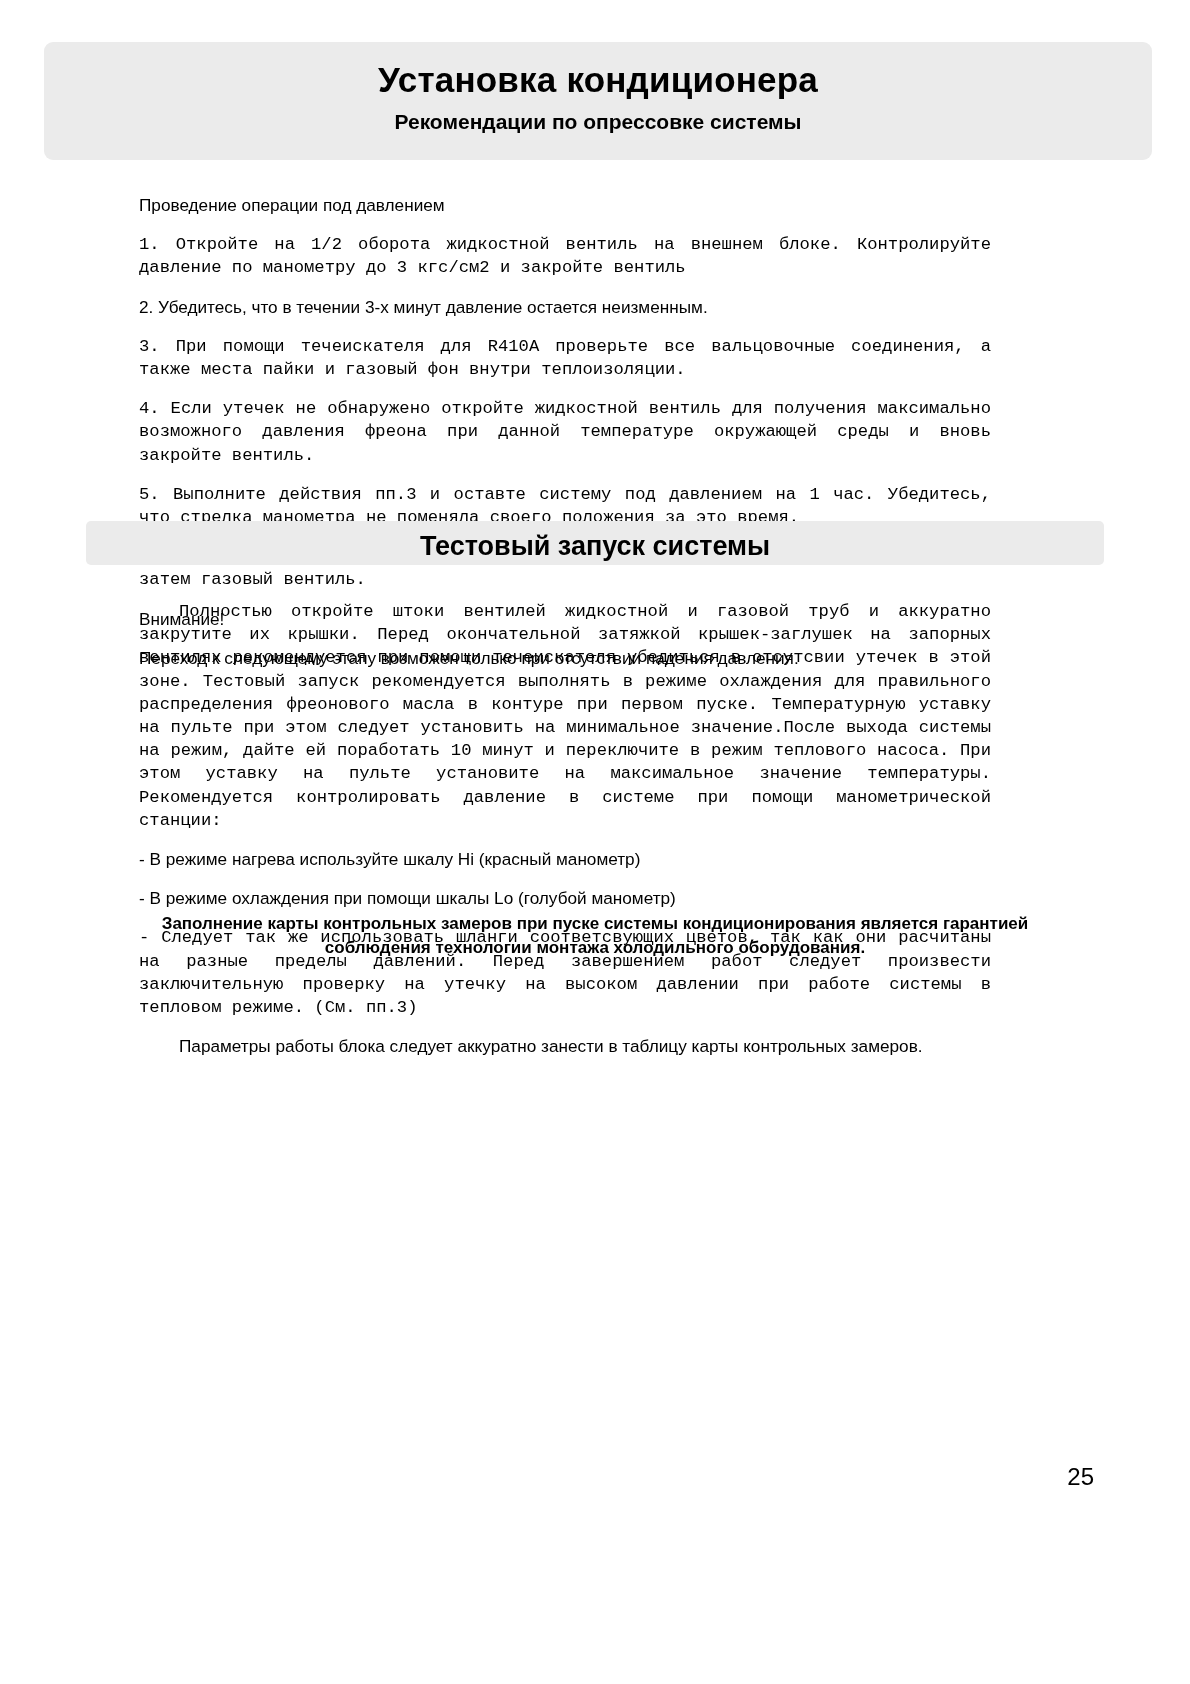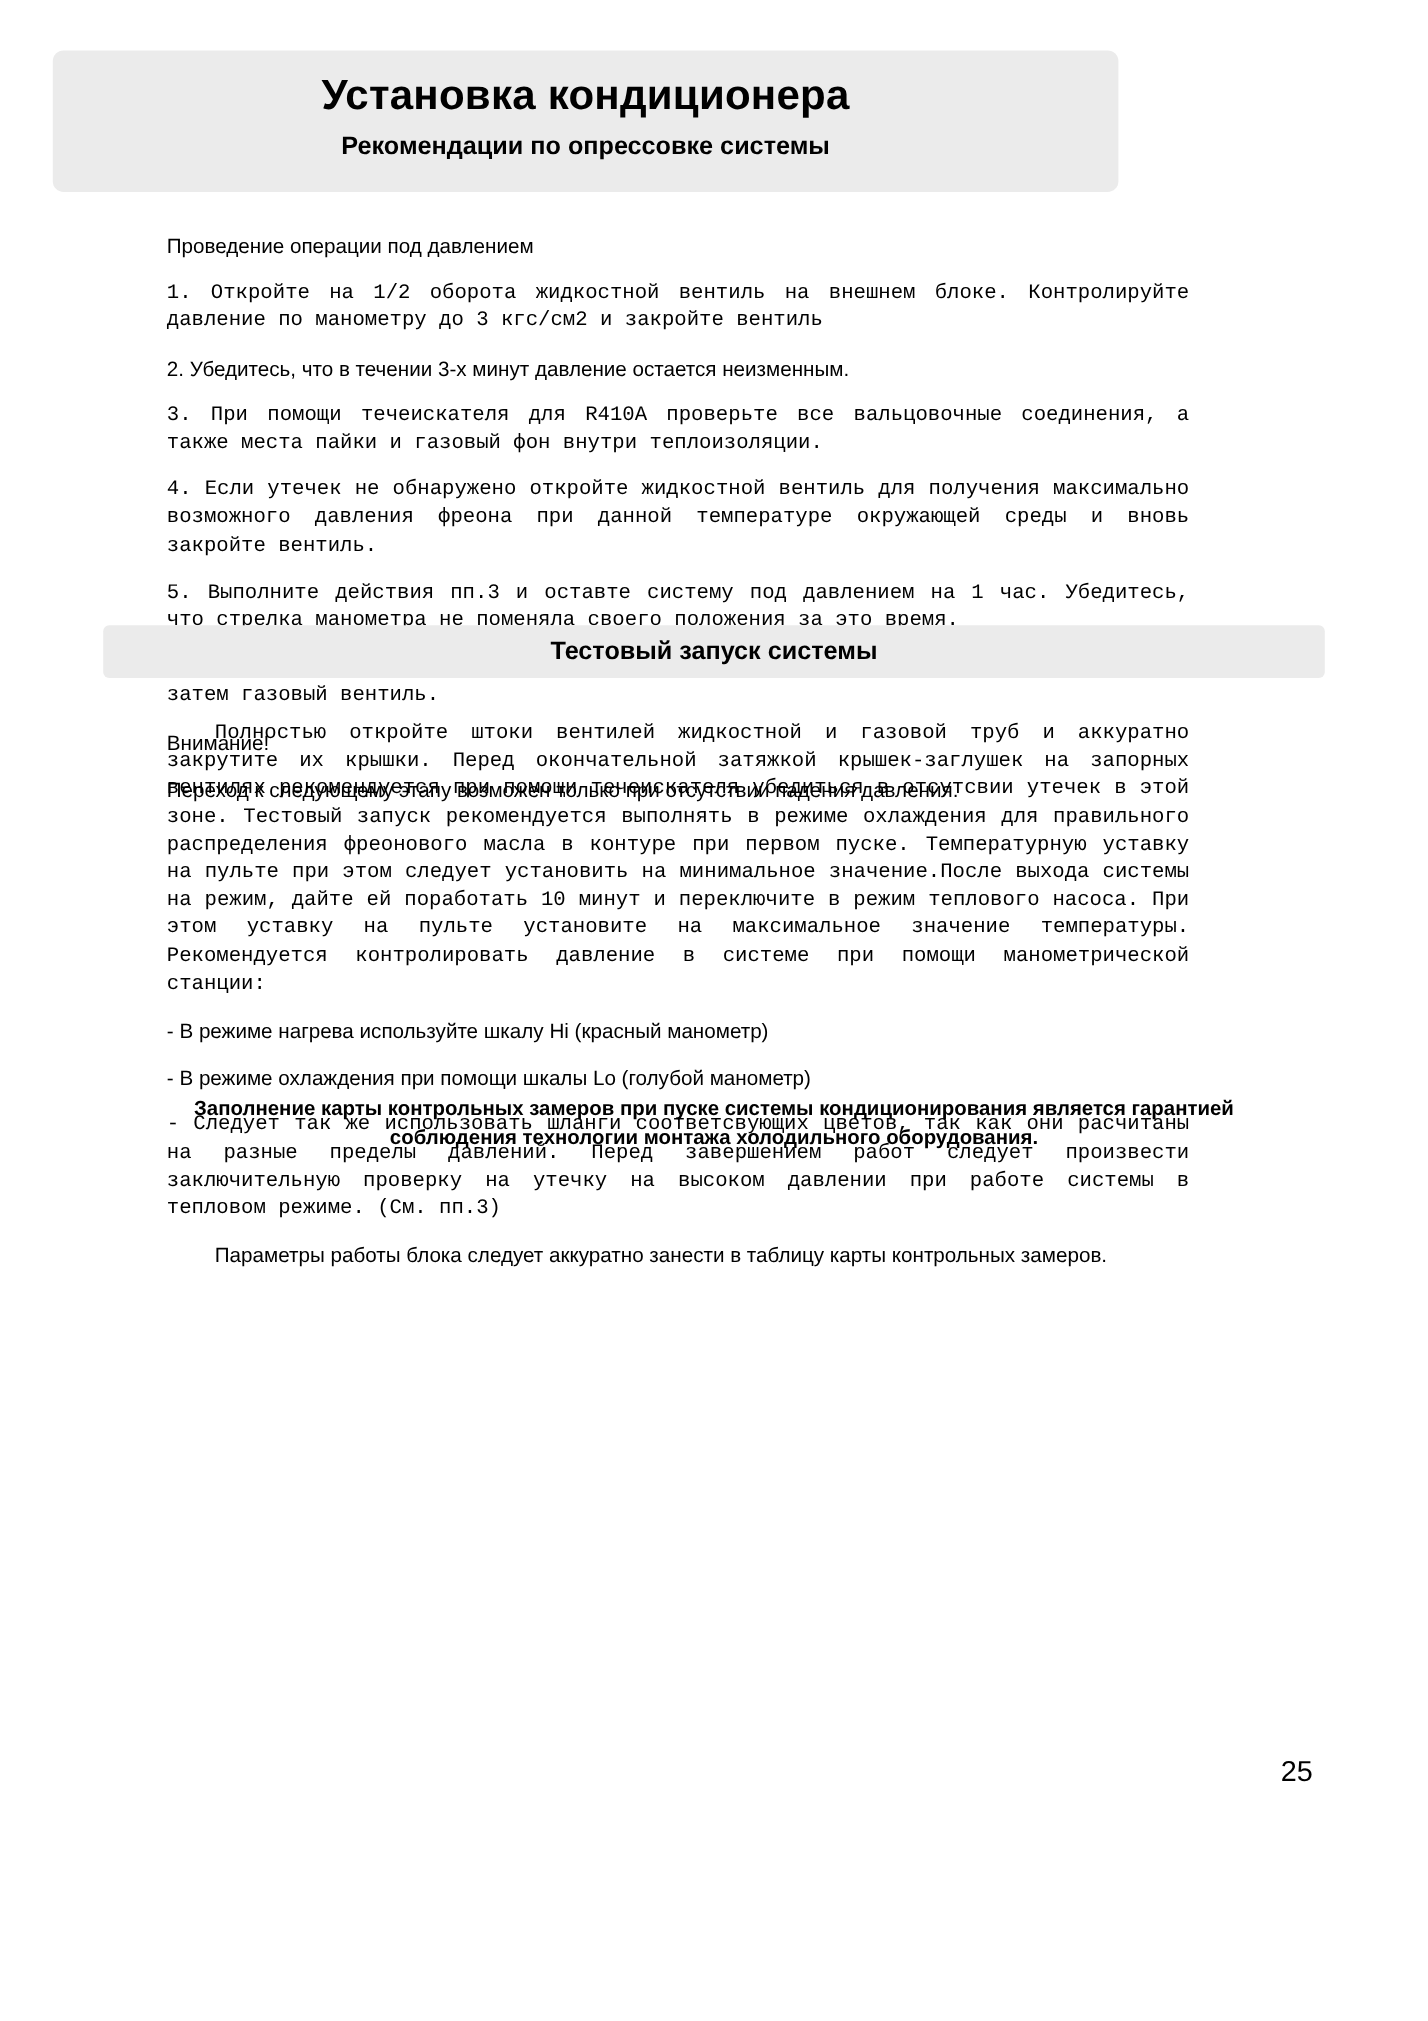--- a/index.html
+++ b/index.html
@@ -21,21 +21,21 @@
     position: absolute;
     inset: 0;
     background: #ffffff;
   }
 
   
   .title-banner {
     position: absolute;
     left: 44px;
     top: 42px;
-    width: 888px;
+    width: 1108px;
     height: 118px;
     background: #ebebeb;
     border-radius: 9px;
     box-sizing: border-box;
     padding-top: 18px;
     text-align: center;
   }
   .title-banner .doc-title {
     font-size: 35px;
     font-weight: bold;
@@ -56,21 +56,21 @@
     left: 86px;
     width: 1018px;
     height: 44px;
     background: #ebebeb;
     border-radius: 5px;
     text-align: center;
     box-sizing: border-box;
     padding-top: 10px;
   }
   .section-band .band-title {
-    font-size: 21px;
+    font-size: 27px;
     font-weight: bold;
     line-height: 1.15;
   }
 
   
   .body-block {
     position: absolute;
     left: 123px;
     width: 884px;
     font-size: 17.2px;

